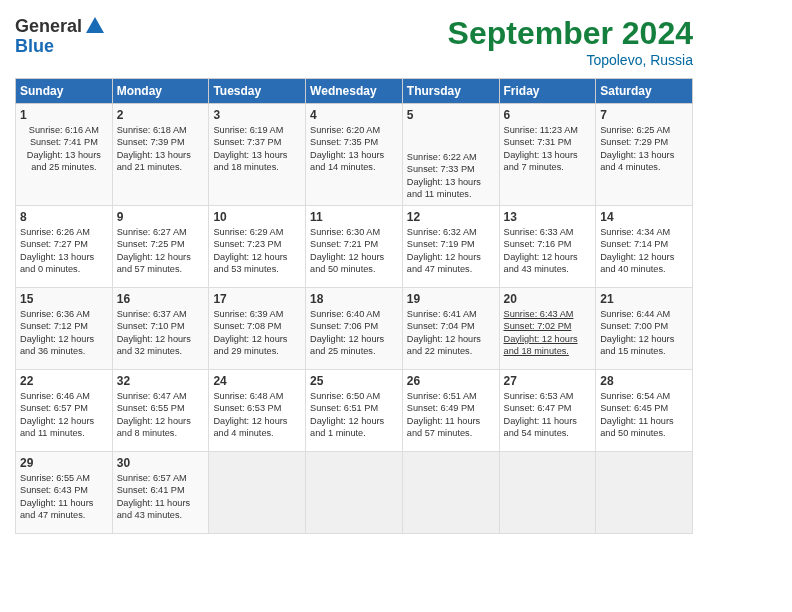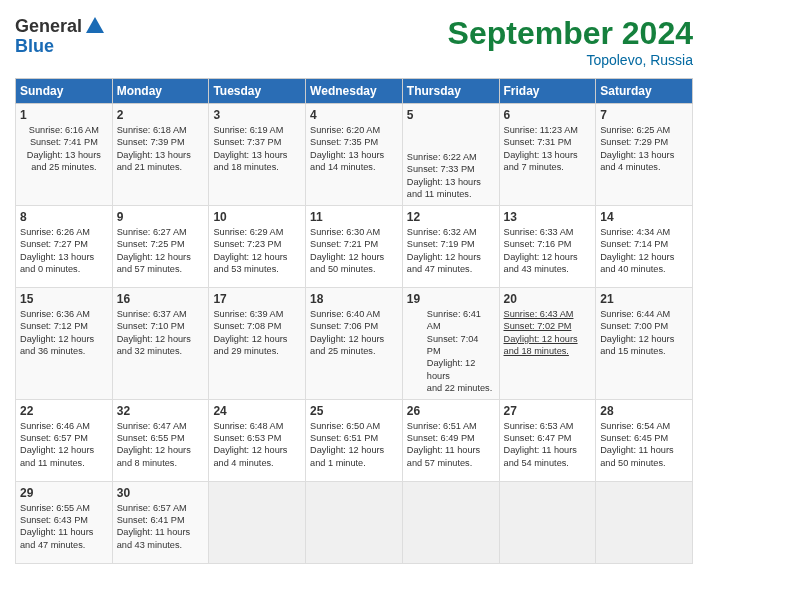--- a/index.html
+++ b/index.html
@@ -258,21 +258,21 @@
           </td>
           <td>
             <span class="day-num">18</span>
             <div class="cell-text" style="white-space: pre-line;">Sunrise: 6:40 AM
 Sunset: 7:06 PM
 Daylight: 12 hours
 and 25 minutes.</div>
           </td>
           <td>
             <span class="day-num">19</span>
-            <div class="cell-text" style="white-space: pre-line; margin-left: 20px;">Sunrise: 6:41 AM
+            <div class="cell-text" style="white-space: pre-line;">Sunrise: 6:41 AM
 Sunset: 7:04 PM
 Daylight: 12 hours
 and 22 minutes.</div>
           </td>
           <td>
             <span class="day-num">20</span>
             <div class="cell-text" style="white-space: pre-line; text-decoration: underline;">Sunrise: 6:43 AM
 Sunset: 7:02 PM
 Daylight: 12 hours
 and 18 minutes.</div>

